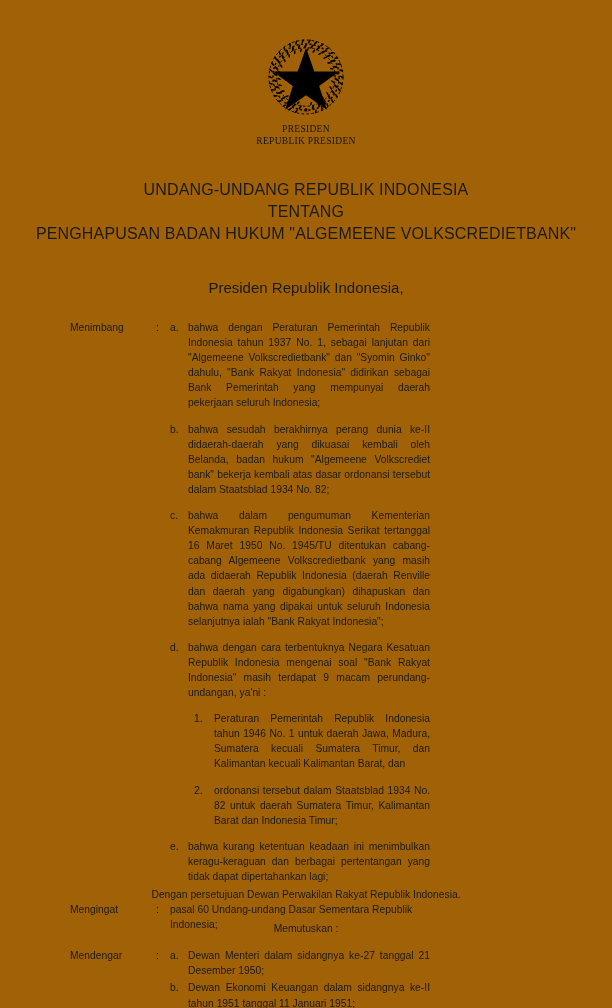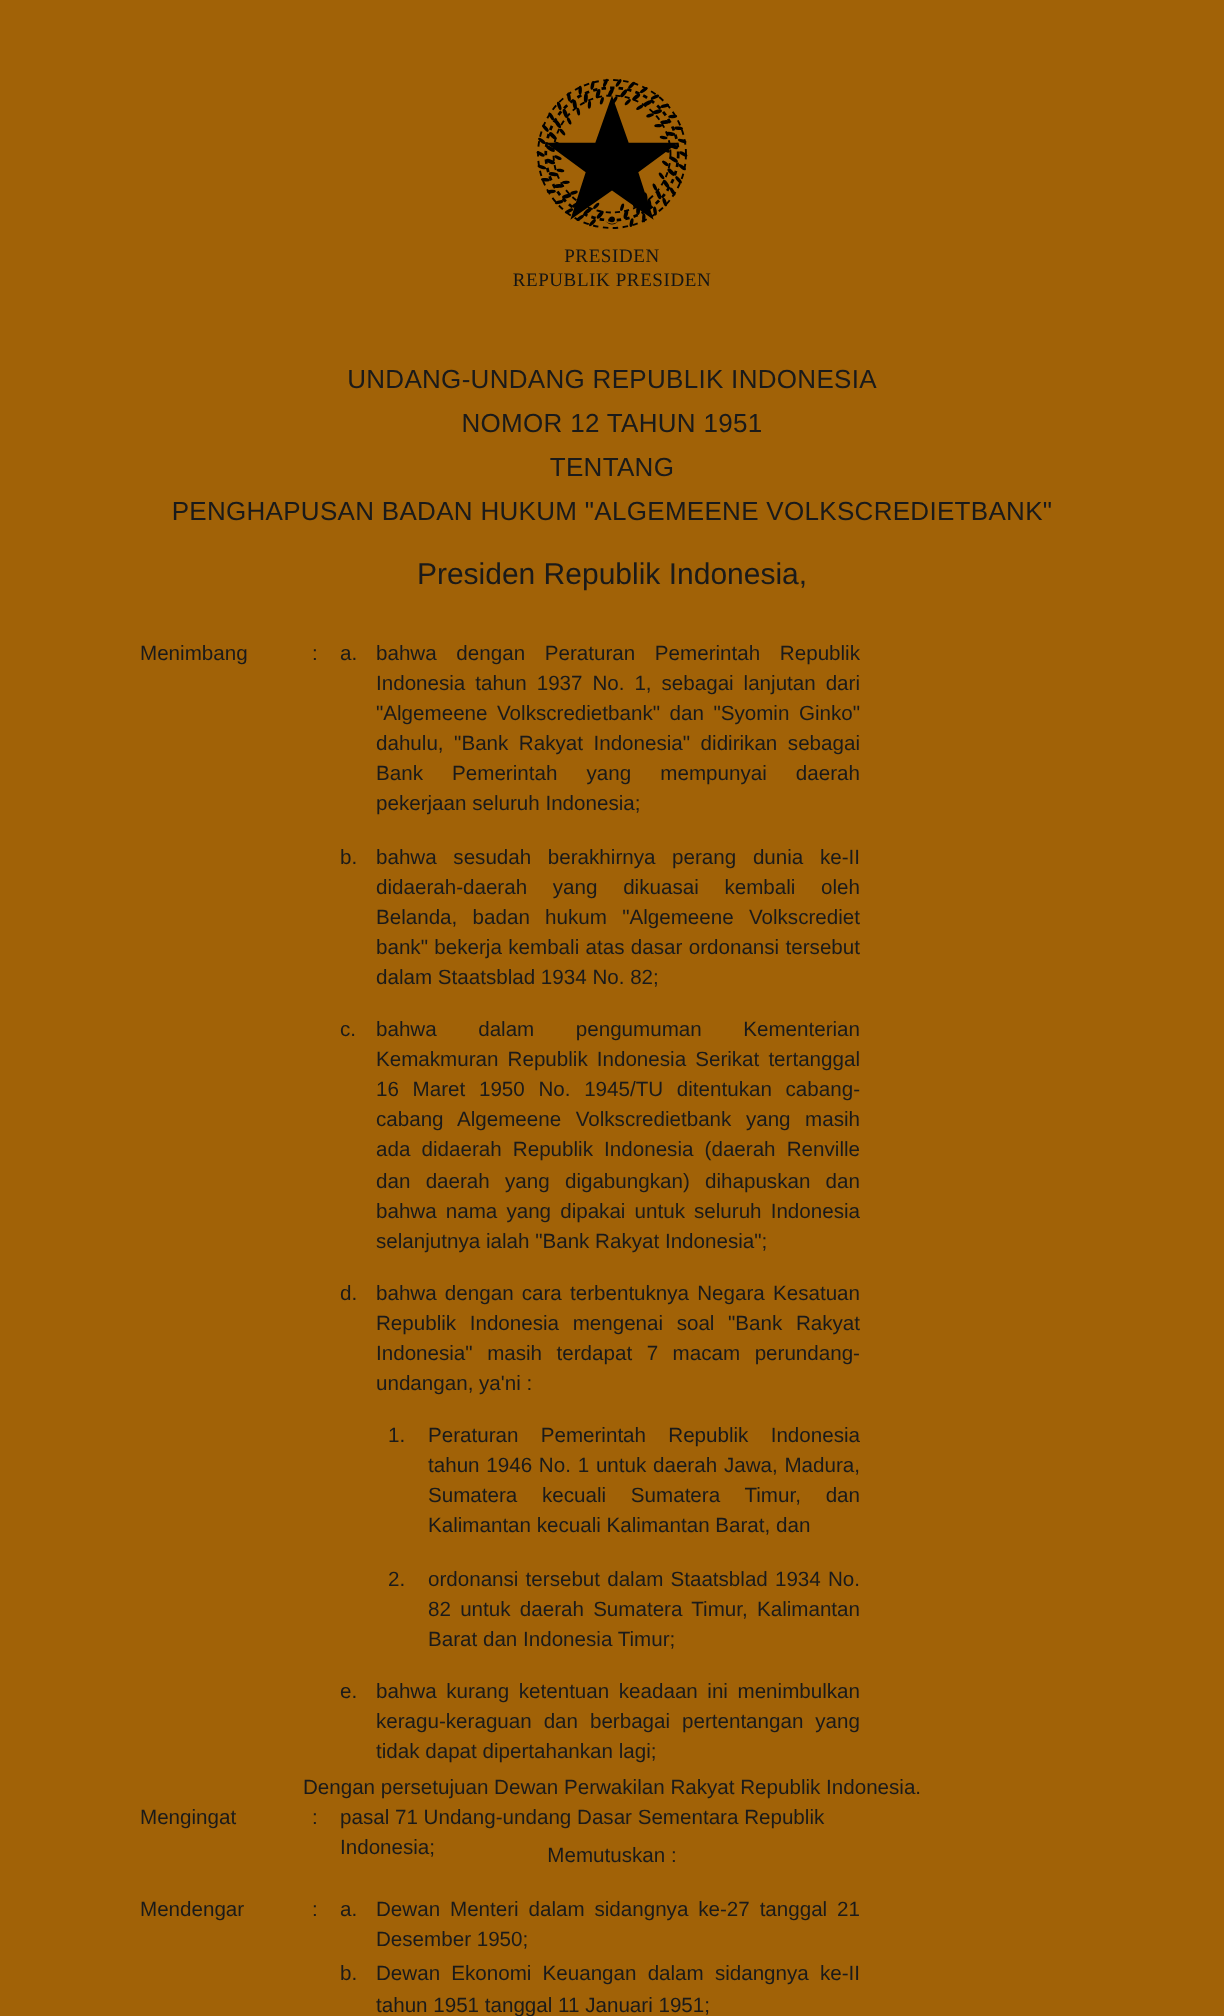--- a/index.html
+++ b/index.html
@@ -49,21 +49,21 @@
 
   
   .title-block {
     position: absolute;
     top: 179px;
     left: 0;
     width: 612px;
     text-align: center;
   }
   .title-line {
-    font-size: 13px;
+    font-size: 16px;
     line-height: 22px;
     letter-spacing: 0.15px;
     color: #1a1a1a;
     white-space: nowrap;
   }
 
   
   .salutation {
     position: absolute;
     top: 281px;
@@ -281,21 +281,20 @@
       <polygon points="50,16 59.7,43.5 88.6,43.5 65.3,60.6 74.2,88.2 50,71.2 25.8,88.2 34.7,60.6 11.4,43.5 40.3,43.5" fill="#000000"></polygon>
     </svg>
     <div class="emblem-caption">
       <div>PRESIDEN</div>
       <div>REPUBLIK PRESIDEN</div>
     </div>
   </div>
 
   <div class="title-block">
     <div class="title-line">UNDANG-UNDANG REPUBLIK INDONESIA</div>
-    <div class="title-line">NOMOR 12 TAHUN 1951</div>
     <div class="title-line">TENTANG</div>
     <div class="title-line">PENGHAPUSAN BADAN HUKUM "ALGEMEENE VOLKSCREDIETBANK"</div>
   </div>
 
   <div class="salutation">Presiden Republik Indonesia,</div>
 
   <div class="body-area">
 
     <div class="clause-row">
       <div class="clause-label">Menimbang</div>
@@ -313,21 +312,21 @@
         </div>
 
         <div class="lettered-item">
           <div class="item-marker">c.</div>
           <div class="item-text">bahwa dalam pengumuman Kementerian Kemakmuran Republik Indonesia Serikat tertanggal 16 Maret 1950 No. 1945/TU ditentukan cabang-cabang Algemeene Volkscredietbank yang masih ada didaerah Republik Indonesia (daerah Renville dan daerah yang digabungkan) dihapuskan dan bahwa nama yang dipakai untuk seluruh Indonesia selanjutnya ialah "Bank Rakyat Indonesia";</div>
         </div>
 
         <div class="lettered-item">
           <div class="item-marker">d.</div>
           <div class="item-text">
-            <div>bahwa dengan cara terbentuknya Negara Kesatuan Republik Indonesia mengenai soal "Bank Rakyat Indonesia" masih terdapat 7 macam perundang-undangan, ya'ni :</div>
+            <div>bahwa dengan cara terbentuknya Negara Kesatuan Republik Indonesia mengenai soal "Bank Rakyat Indonesia" masih terdapat 9 macam perundang-undangan, ya'ni :</div>
             <div class="numbered-list">
               <div class="numbered-item">
                 <div class="num-marker">1.</div>
                 <div class="item-text">Peraturan Pemerintah Republik Indonesia tahun 1946 No. 1 untuk daerah Jawa, Madura, Sumatera kecuali Sumatera Timur, dan Kalimantan kecuali Kalimantan Barat, dan</div>
               </div>
               <div class="numbered-item">
                 <div class="num-marker">2.</div>
                 <div class="item-text">ordonansi tersebut dalam Staatsblad 1934 No. 82 untuk daerah Sumatera Timur, Kalimantan Barat dan Indonesia Timur;</div>
               </div>
             </div>
@@ -341,21 +340,21 @@
 
       </div>
     </div>
 
     <div class="gap-mengingat"></div>
 
     <div class="clause-row">
       <div class="clause-label">Mengingat</div>
       <div class="clause-colon">:</div>
       <div class="clause-body">
-        <div class="simple-text">pasal 71 Undang-undang Dasar Sementara Republik Indonesia;</div>
+        <div class="simple-text">pasal 60 Undang-undang Dasar Sementara Republik Indonesia;</div>
       </div>
     </div>
 
     <div class="gap-mendengar"></div>
 
     <div class="clause-row">
       <div class="clause-label">Mendengar</div>
       <div class="clause-colon">:</div>
       <div class="clause-body">
         <div class="lettered-item" style="margin-bottom:2px;">

